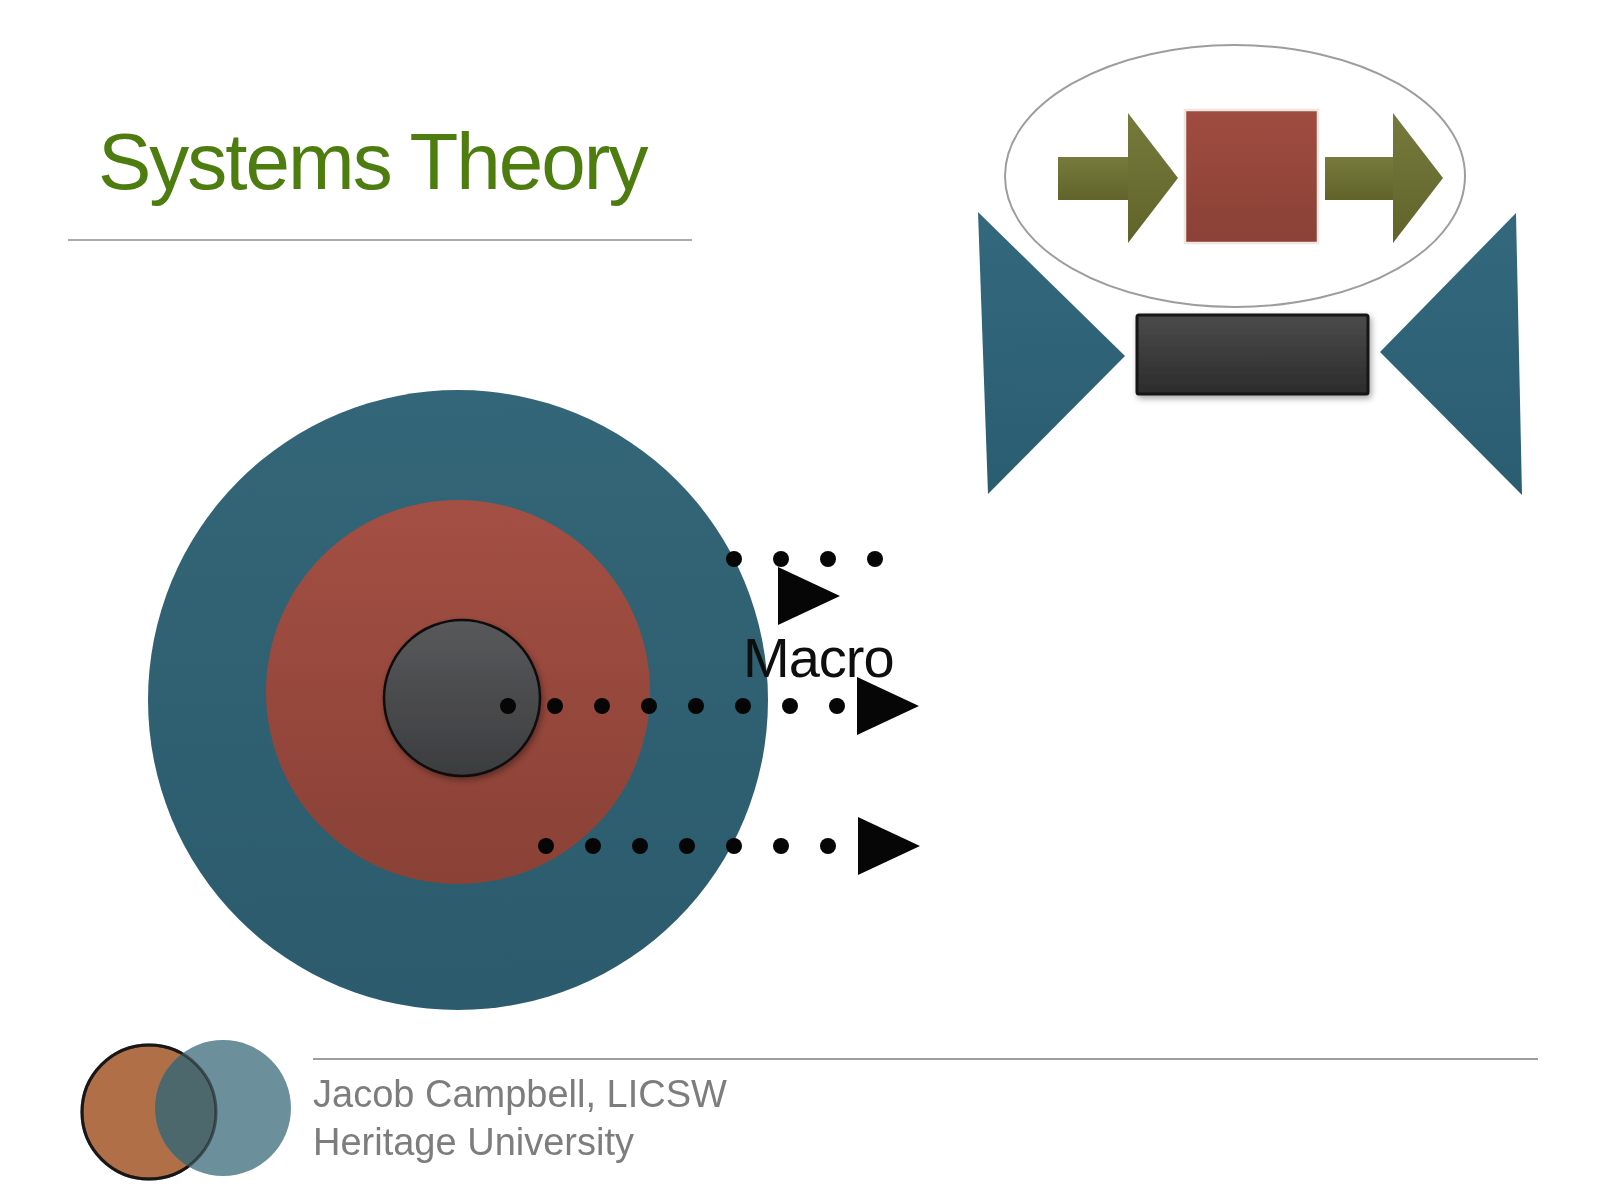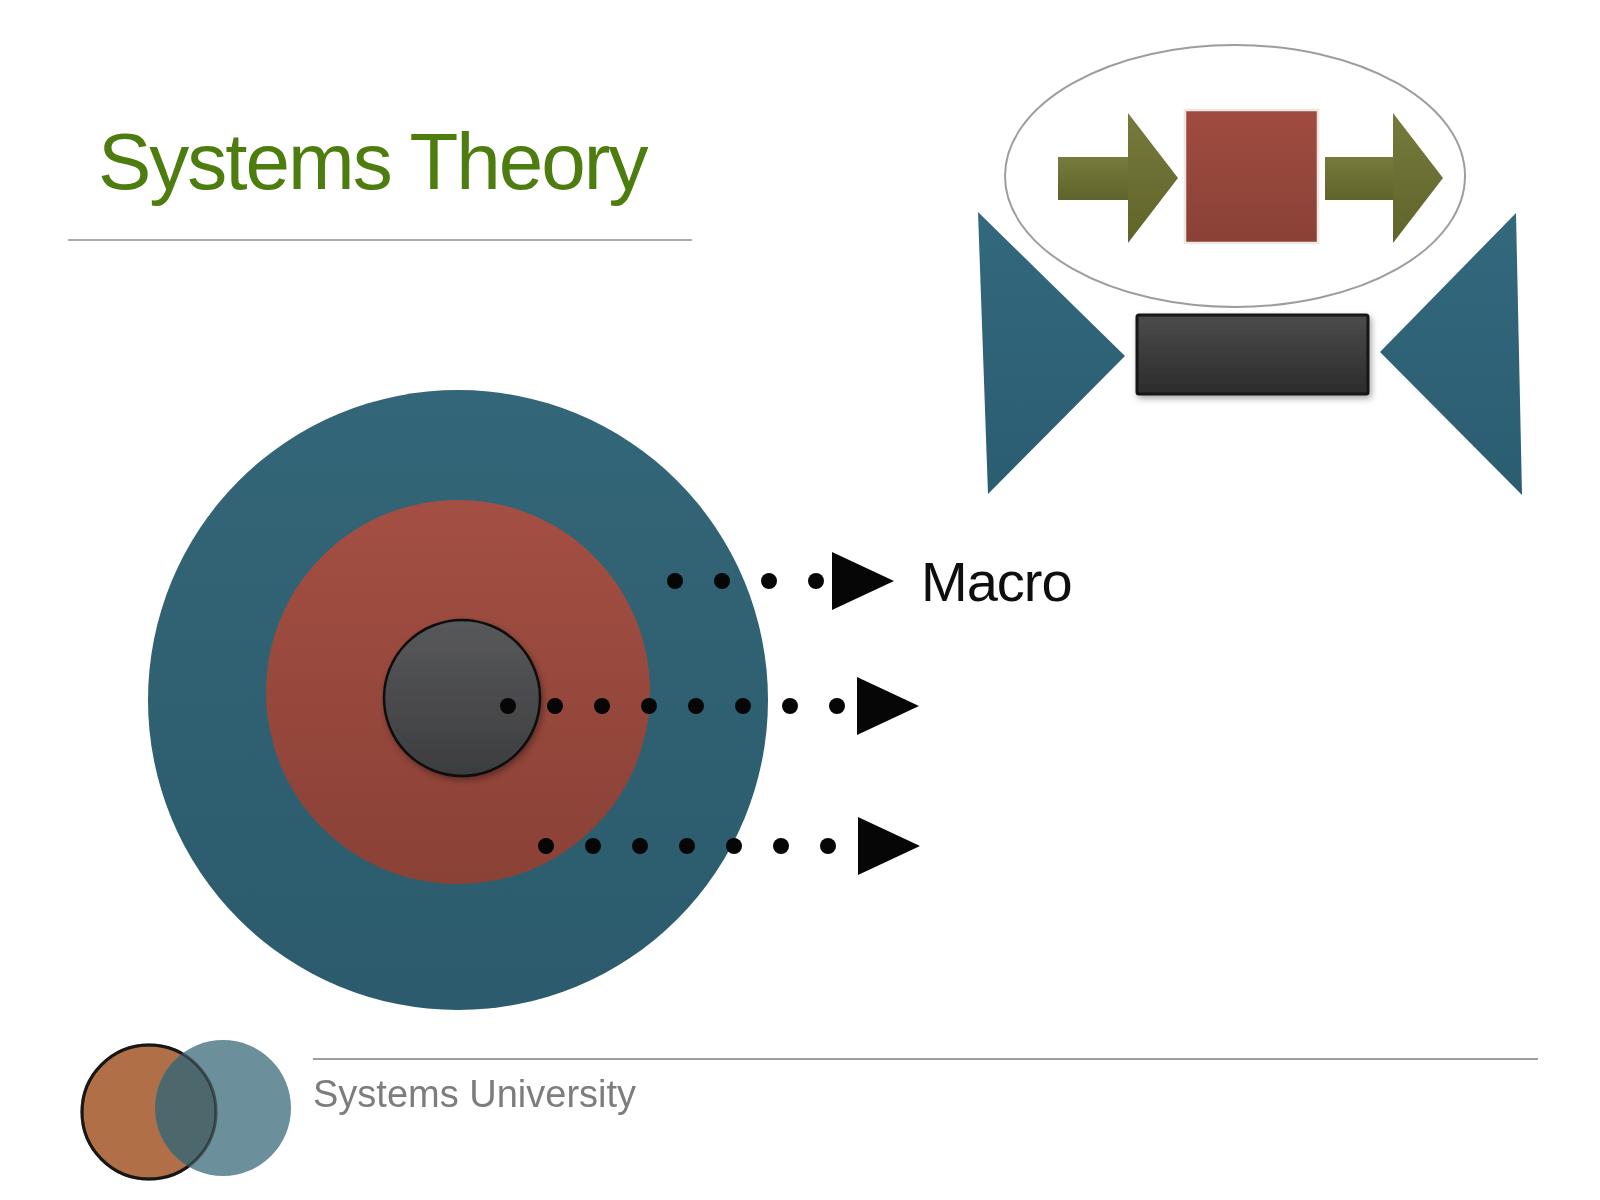--- a/index.html
+++ b/index.html
@@ -39,21 +39,21 @@
     width:0;height:0;
     border-left:62px solid #060606;
     border-top:29px solid transparent;
     border-bottom:29px solid transparent;
     flex:0 0 auto;
   }
   .row .lvl-label{
     font-size:56px;color:#0e0e0e;margin-left:27px;white-space:nowrap;
     letter-spacing:-1px;
   }
-  .row-macro{left:667px;top:551px;}
+  .row-macro{left:716px;top:551px;flex-direction:column;}
   .row-macro .arrowhead{margin-left:8px;}
   .row-micro{left:500px;top:676px;}
   .row-micro .arrowhead{margin-left:12px;}
   .row-mezzo{left:538px;top:816px;}
   .row-mezzo .arrowhead{margin-left:22px;}
   
   .footer-rule{
     left:313px;top:1058px;width:1225px;height:2px;background:#9d9d9d;
   }
   .footer-left{
@@ -175,16 +175,17 @@
         <span class="dot"></span>
         <span class="dot"></span>
         <span class="dot"></span>
         <span class="dot"></span>
       </div>
     <div class="arrowhead"></div>
   </div>
 
   <div class="abs footer-rule"></div>
   <div class="abs footer-left">
-    <div>Systems University</div>
+    <div>Jacob Campbell, LICSW</div>
+    <div>Heritage University</div>
   </div>
 
 </div>
 
 </body></html>

